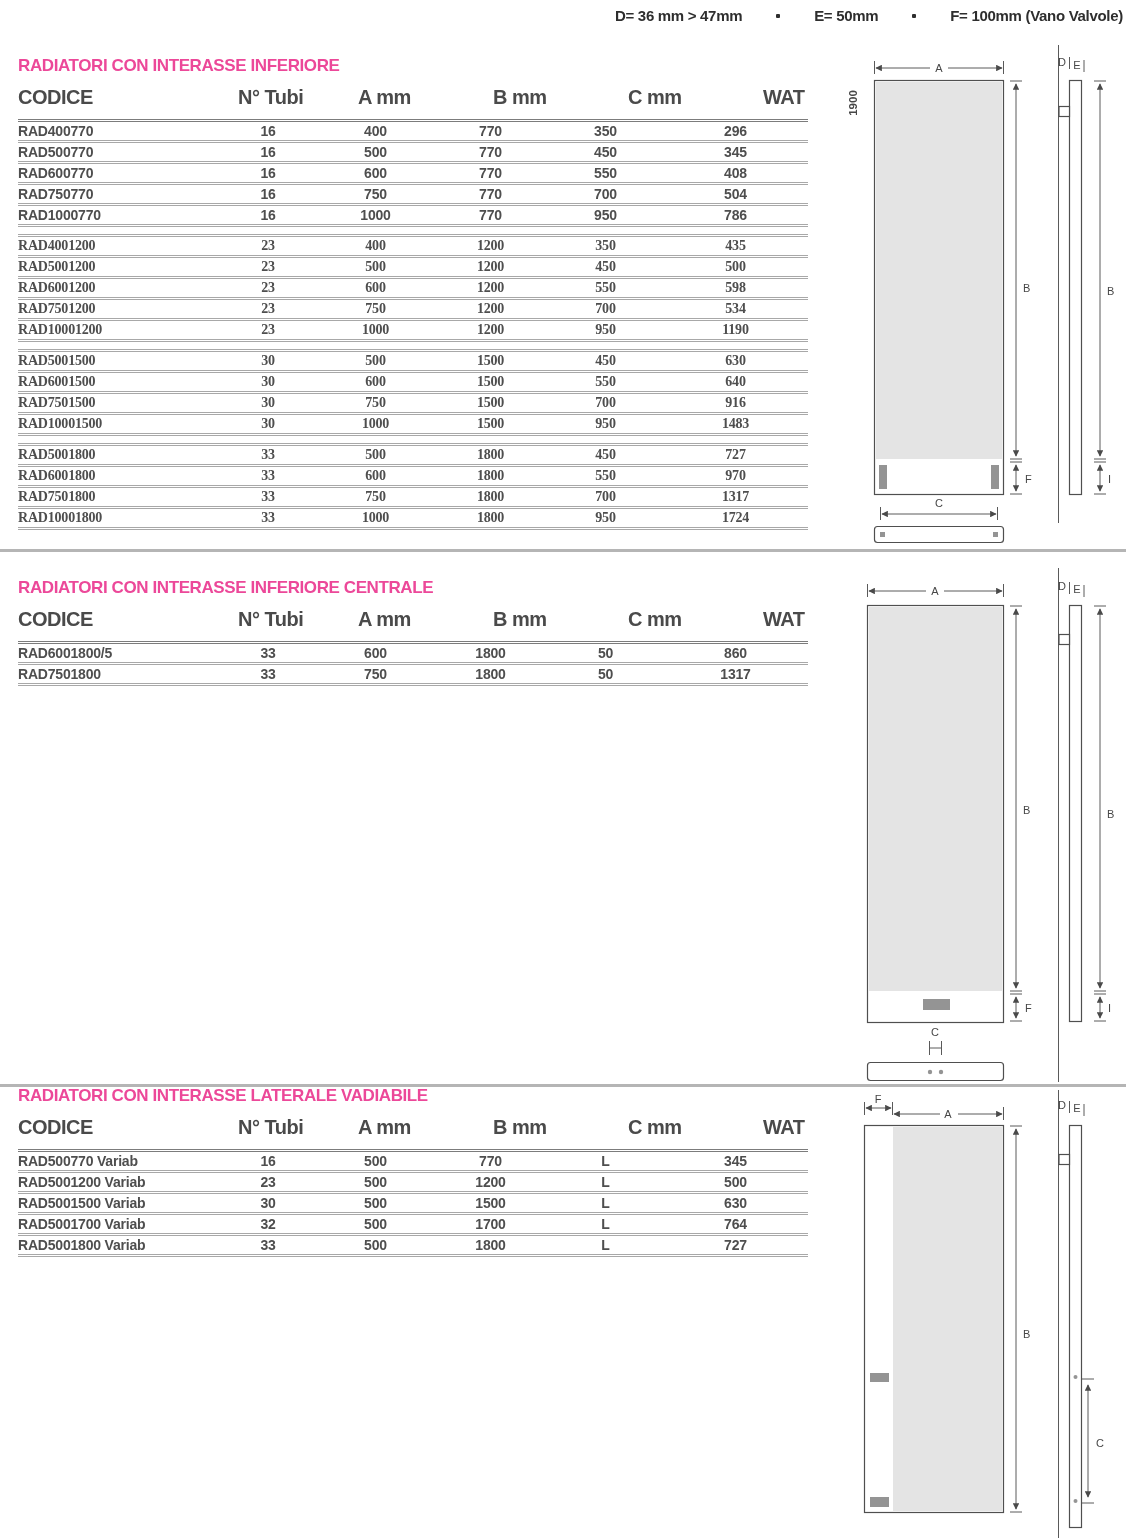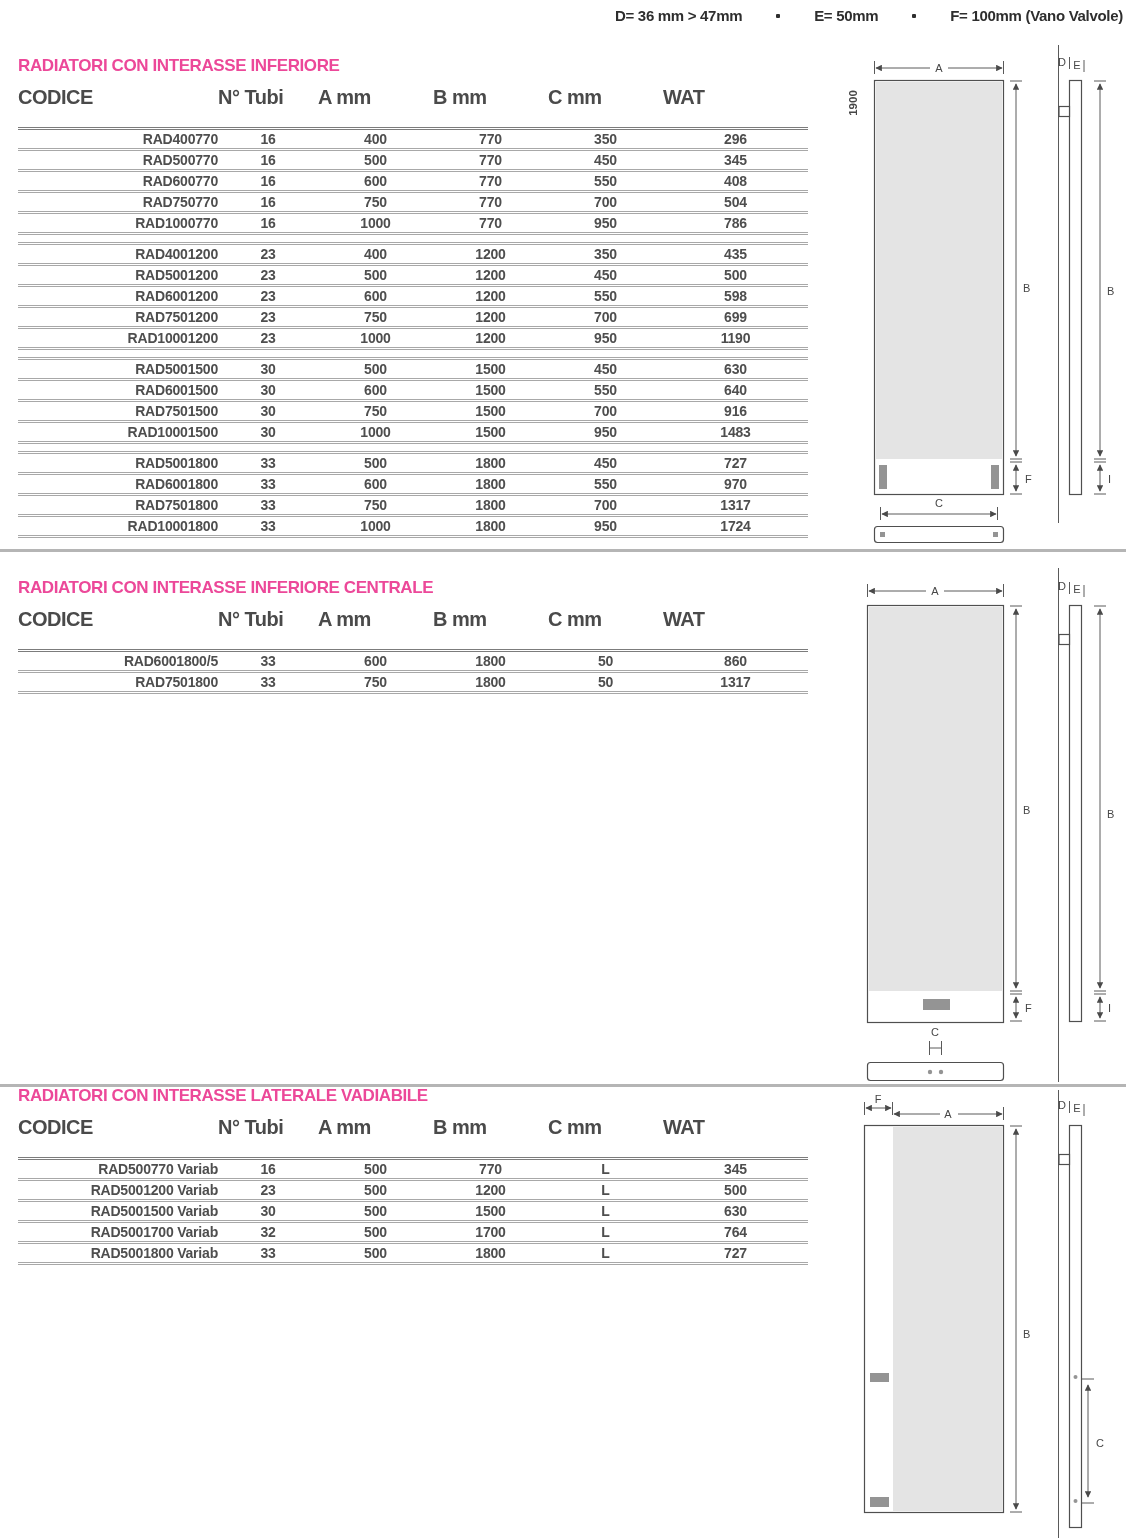--- a/index.html
+++ b/index.html
@@ -9,28 +9,28 @@
   .top-note{position:absolute;left:615px;top:7px;width:508px;display:flex;
             justify-content:space-between;align-items:center;
             font-size:15px;font-weight:700;color:#2e2e2e;letter-spacing:-0.3px;}
   .dot{width:4px;height:4px;background:#2e2e2e;border-radius:1px;display:inline-block;}
   
   .sep{position:absolute;left:0;width:1126px;height:3px;background:#b5b5b5;}
   
   .tbl{position:absolute;left:18px;width:790px;}
   .tbl-title{font-size:17px;font-weight:700;color:#ec4899;letter-spacing:-0.4px;margin:0 0 10px 0;}
   .thead{display:grid;grid-template-columns:200px 100px 115px 115px 115px 145px;
-         border-bottom:3px double #7c7c7c;padding-bottom:18px;}
+         border-bottom:3px double #7c7c7c;padding-bottom:10px;gap:20px;}
   .hc{font-size:20px;font-weight:700;color:#4a4a4a;letter-spacing:-0.5px;}
   .hc.c0{text-align:left;}
   .row{display:grid;grid-template-columns:200px 100px 115px 115px 115px 145px;
        align-items:center;height:18px;border-bottom:3px double #a8a8a8;}
   .cell{font-size:14px;font-weight:700;color:#4e4e4e;letter-spacing:-0.2px;text-align:center;line-height:1;}
-  .cell.c0{text-align:right;}
-  .group + .group{border-top:3px double #a8a8a8;margin-top:7px;}
+  .cell.c0{text-align:left;}
+  .group + .group{border-top:3px double #a8a8a8;margin-top:7px;font-family:Liberation Serif, serif;}
   
   .diag{position:absolute;}
   .diag text{fill:#474747;font-family:"Liberation Sans",sans-serif;font-size:11px;font-weight:400;}
   .diag text.bold{font-weight:700;font-size:11.5px;}
   .ln{stroke:#5a5a5a;stroke-width:1;fill:none;}
   .panel{fill:#ffffff;stroke:#4f4f4f;stroke-width:1.2;}
   .gray{fill:#e4e4e4;stroke:none;}
   .conn{fill:#949494;stroke:none;}
 </style>
 </head>
@@ -123,21 +123,21 @@
             <div class="cell c3">1200</div>
             <div class="cell c4">550</div>
             <div class="cell c5">598</div>
           </div>
           <div class="row">
             <div class="cell c0">RAD7501200</div>
             <div class="cell c1">23</div>
             <div class="cell c2">750</div>
             <div class="cell c3">1200</div>
             <div class="cell c4">700</div>
-            <div class="cell c5">699</div>
+            <div class="cell c5">534</div>
           </div>
           <div class="row">
             <div class="cell c0">RAD10001200</div>
             <div class="cell c1">23</div>
             <div class="cell c2">1000</div>
             <div class="cell c3">1200</div>
             <div class="cell c4">950</div>
             <div class="cell c5">1190</div>
           </div>
         </div>

